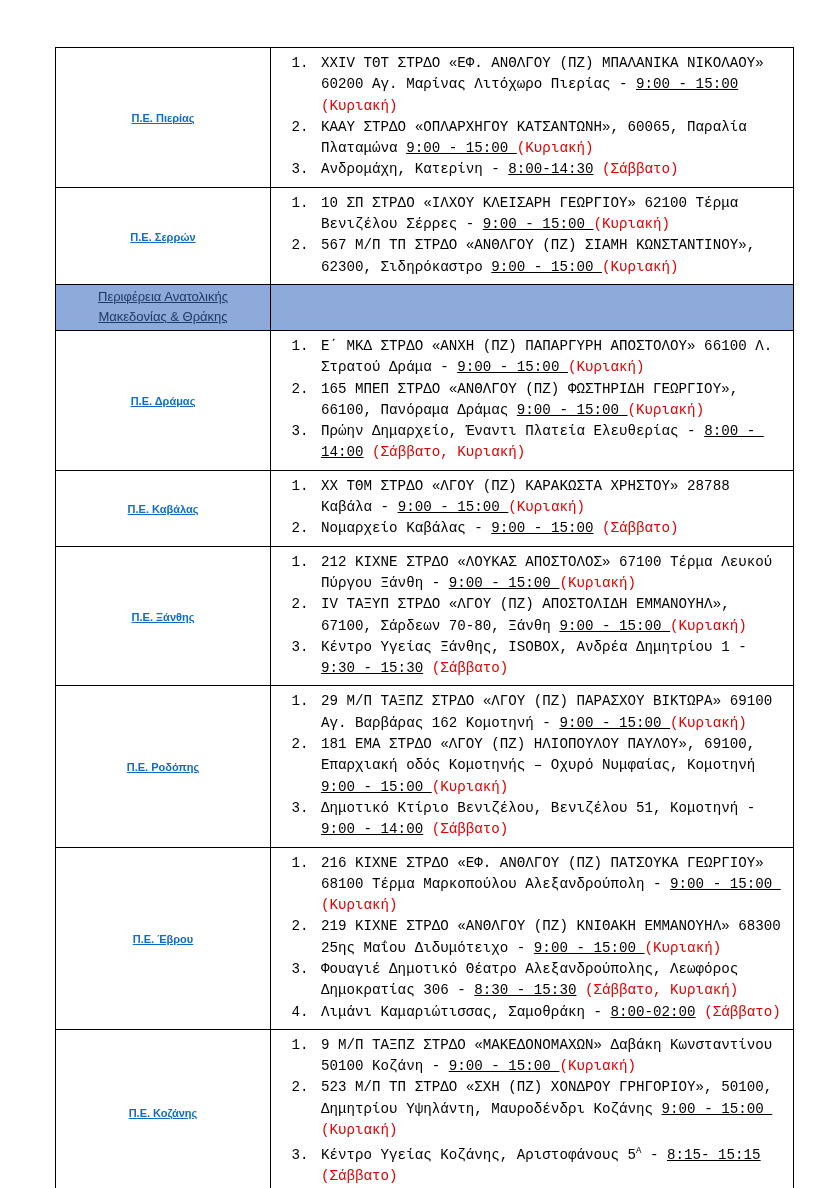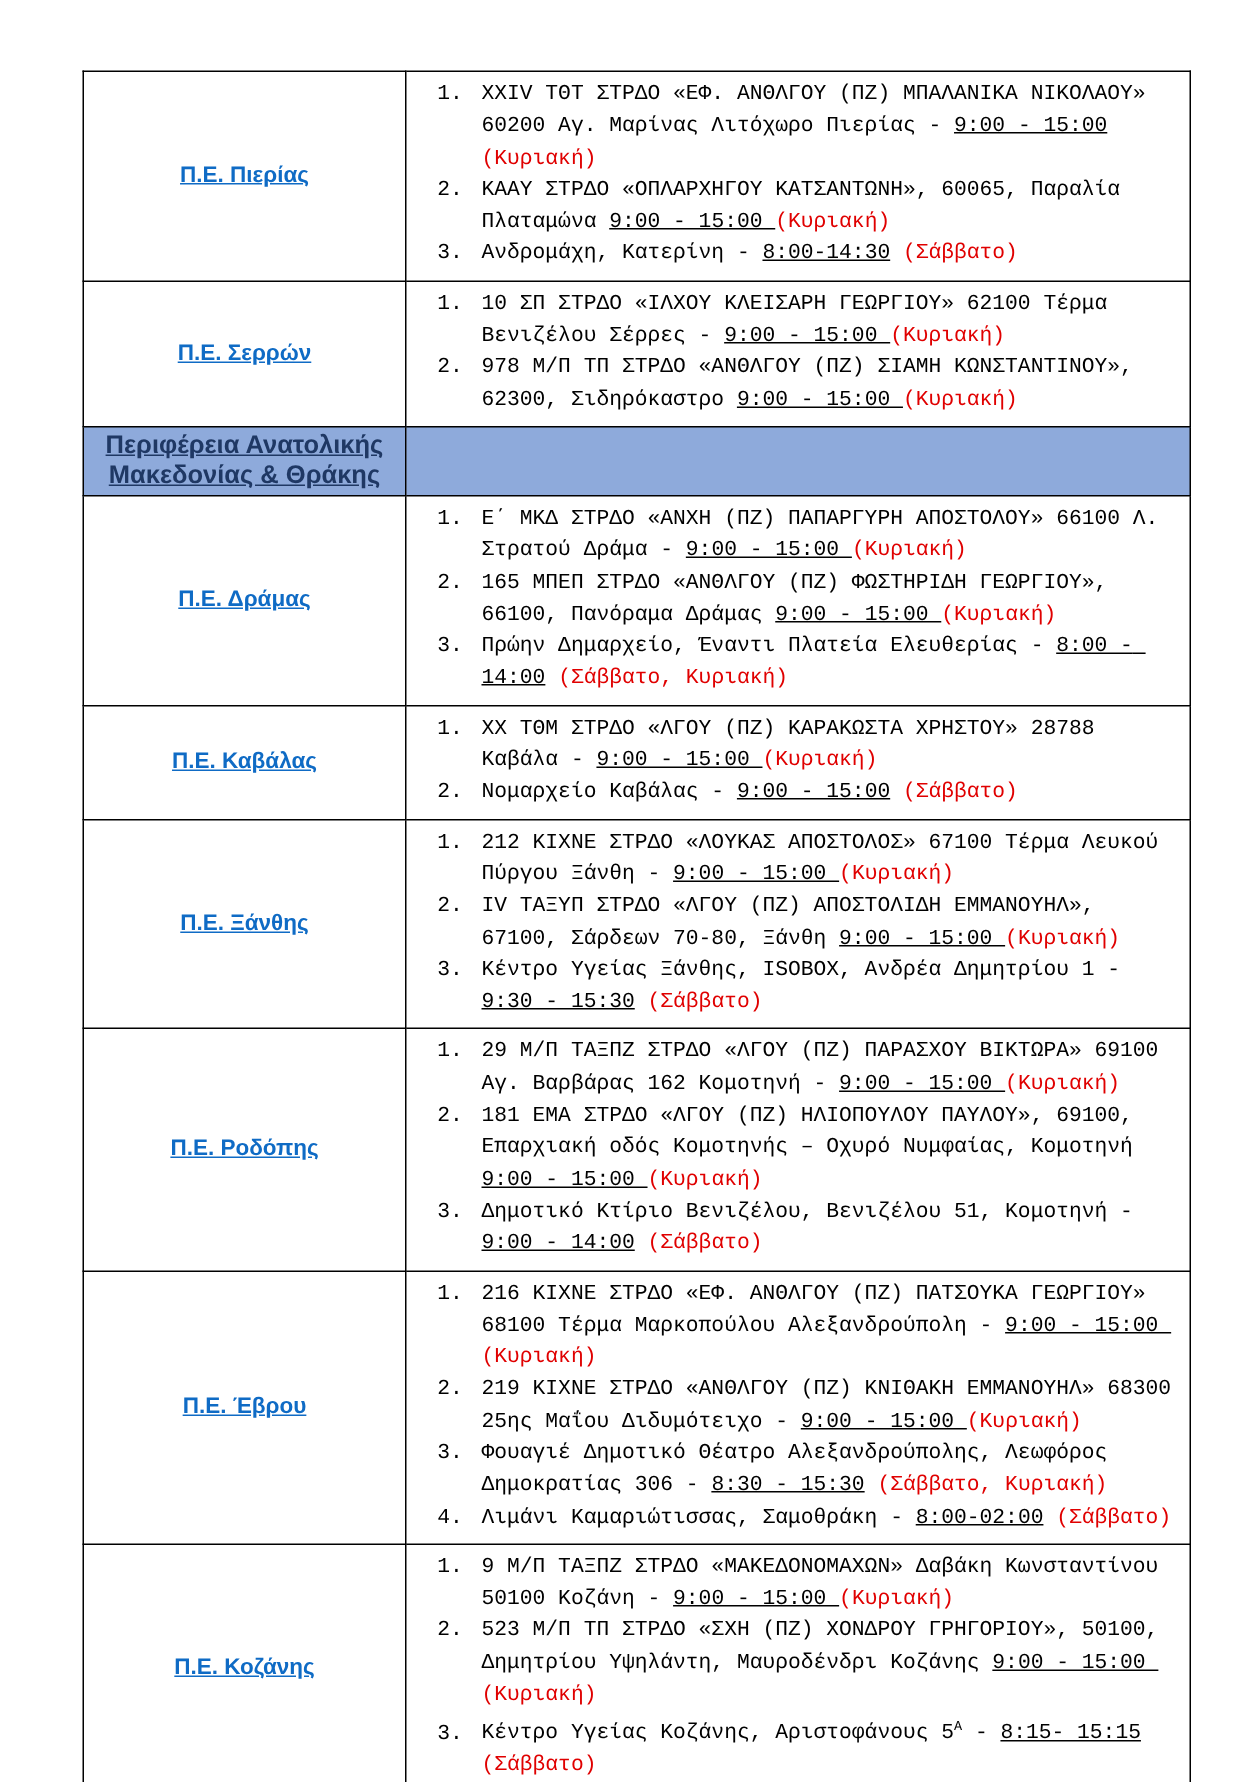--- a/index.html
+++ b/index.html
@@ -25,21 +25,21 @@
     padding: 0;
   }
   td.region-cell {
     text-align: center;
     padding: 2px 6px;
   }
   a.region-link {
     color: var(--link, #0f6bc5);
     font-weight: bold;
     text-decoration: underline;
-    font-size: 15px;
+    font-size: 11px;
     cursor: pointer;
   }
   td.loc-cell {
     padding: 1px 6px 2px 0;
     vertical-align: middle;
   }
   ol.loc-list {
     margin: 4px;
     padding-left: 42px;
     font-family: Liberation Mono, monospace;
@@ -55,23 +55,23 @@
   .seg.u { text-decoration: underline; }
   .seg.r { color: var(--red, #e00000); }
   .seg.p { vertical-align: super; font-size: 9px; }
   tr.hdr td {
     background: var(--hdrbg, #8eaadb);
   }
   .hdr-label {
     display: block;
     text-align: center;
     color: var(--hdrtext, #1f3864);
-    font-weight: bold;
+    font-weight: normal;
     text-decoration: underline;
-    font-size: 17px;
+    font-size: 13px;
     line-height: 20.5px;
     padding: 2px 8px;
   }
 </style>
 </head>
 <body>
 
 <div class="page">
   <table class="schedule">
     <colgroup>
@@ -87,21 +87,21 @@
               <li><span class="seg">ΚΑΑΥ ΣΤΡΔΟ «ΟΠΛΑΡΧΗΓΟΥ ΚΑΤΣΑΝΤΩΝΗ», 60065, Παραλία Πλαταμώνα </span><span class="seg u">9:00 - 15:00 </span><span class="seg r">(Κυριακή)</span></li>
               <li><span class="seg">Ανδρομάχη, Κατερίνη - </span><span class="seg u">8:00-14:30</span><span class="seg"> </span><span class="seg r">(Σάββατο)</span></li>
             </ol>
           </td>
         </tr>
         <tr>
           <td class="region-cell"><a class="region-link">Π.Ε. Σερρών</a></td>
           <td class="loc-cell">
             <ol class="loc-list">
               <li><span class="seg">10 ΣΠ ΣΤΡΔΟ «ΙΛΧΟΥ ΚΛΕΙΣΑΡΗ ΓΕΩΡΓΙΟΥ» 62100 Τέρμα Βενιζέλου Σέρρες - </span><span class="seg u">9:00 - 15:00 </span><span class="seg r">(Κυριακή)</span></li>
-              <li><span class="seg">978 Μ/Π ΤΠ ΣΤΡΔΟ «ΑΝΘΛΓΟΥ (ΠΖ) ΣΙΑΜΗ ΚΩΝΣΤΑΝΤΙΝΟΥ», 62300, Σιδηρόκαστρο </span><span class="seg u">9:00 - 15:00 </span><span class="seg r">(Κυριακή)</span></li>
+              <li><span class="seg">567 Μ/Π ΤΠ ΣΤΡΔΟ «ΑΝΘΛΓΟΥ (ΠΖ) ΣΙΑΜΗ ΚΩΝΣΤΑΝΤΙΝΟΥ», 62300, Σιδηρόκαστρο </span><span class="seg u">9:00 - 15:00 </span><span class="seg r">(Κυριακή)</span></li>
             </ol>
           </td>
         </tr>
         <tr class="hdr">
           <td class="hdr-cell">
             <span class="hdr-label">Περιφέρεια Ανατολικής Μακεδονίας &amp; Θράκης</span>
           </td>
           <td class="hdr-cell"></td>
         </tr>
         <tr>

